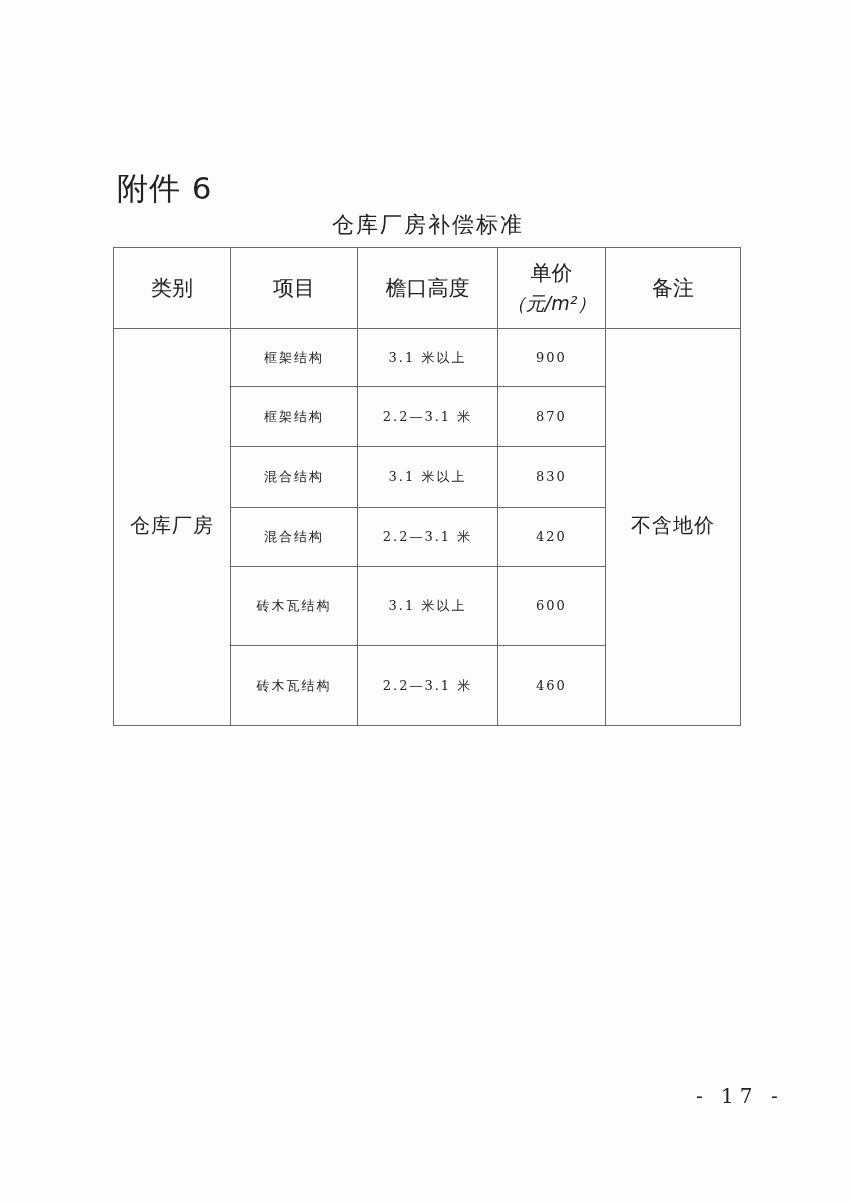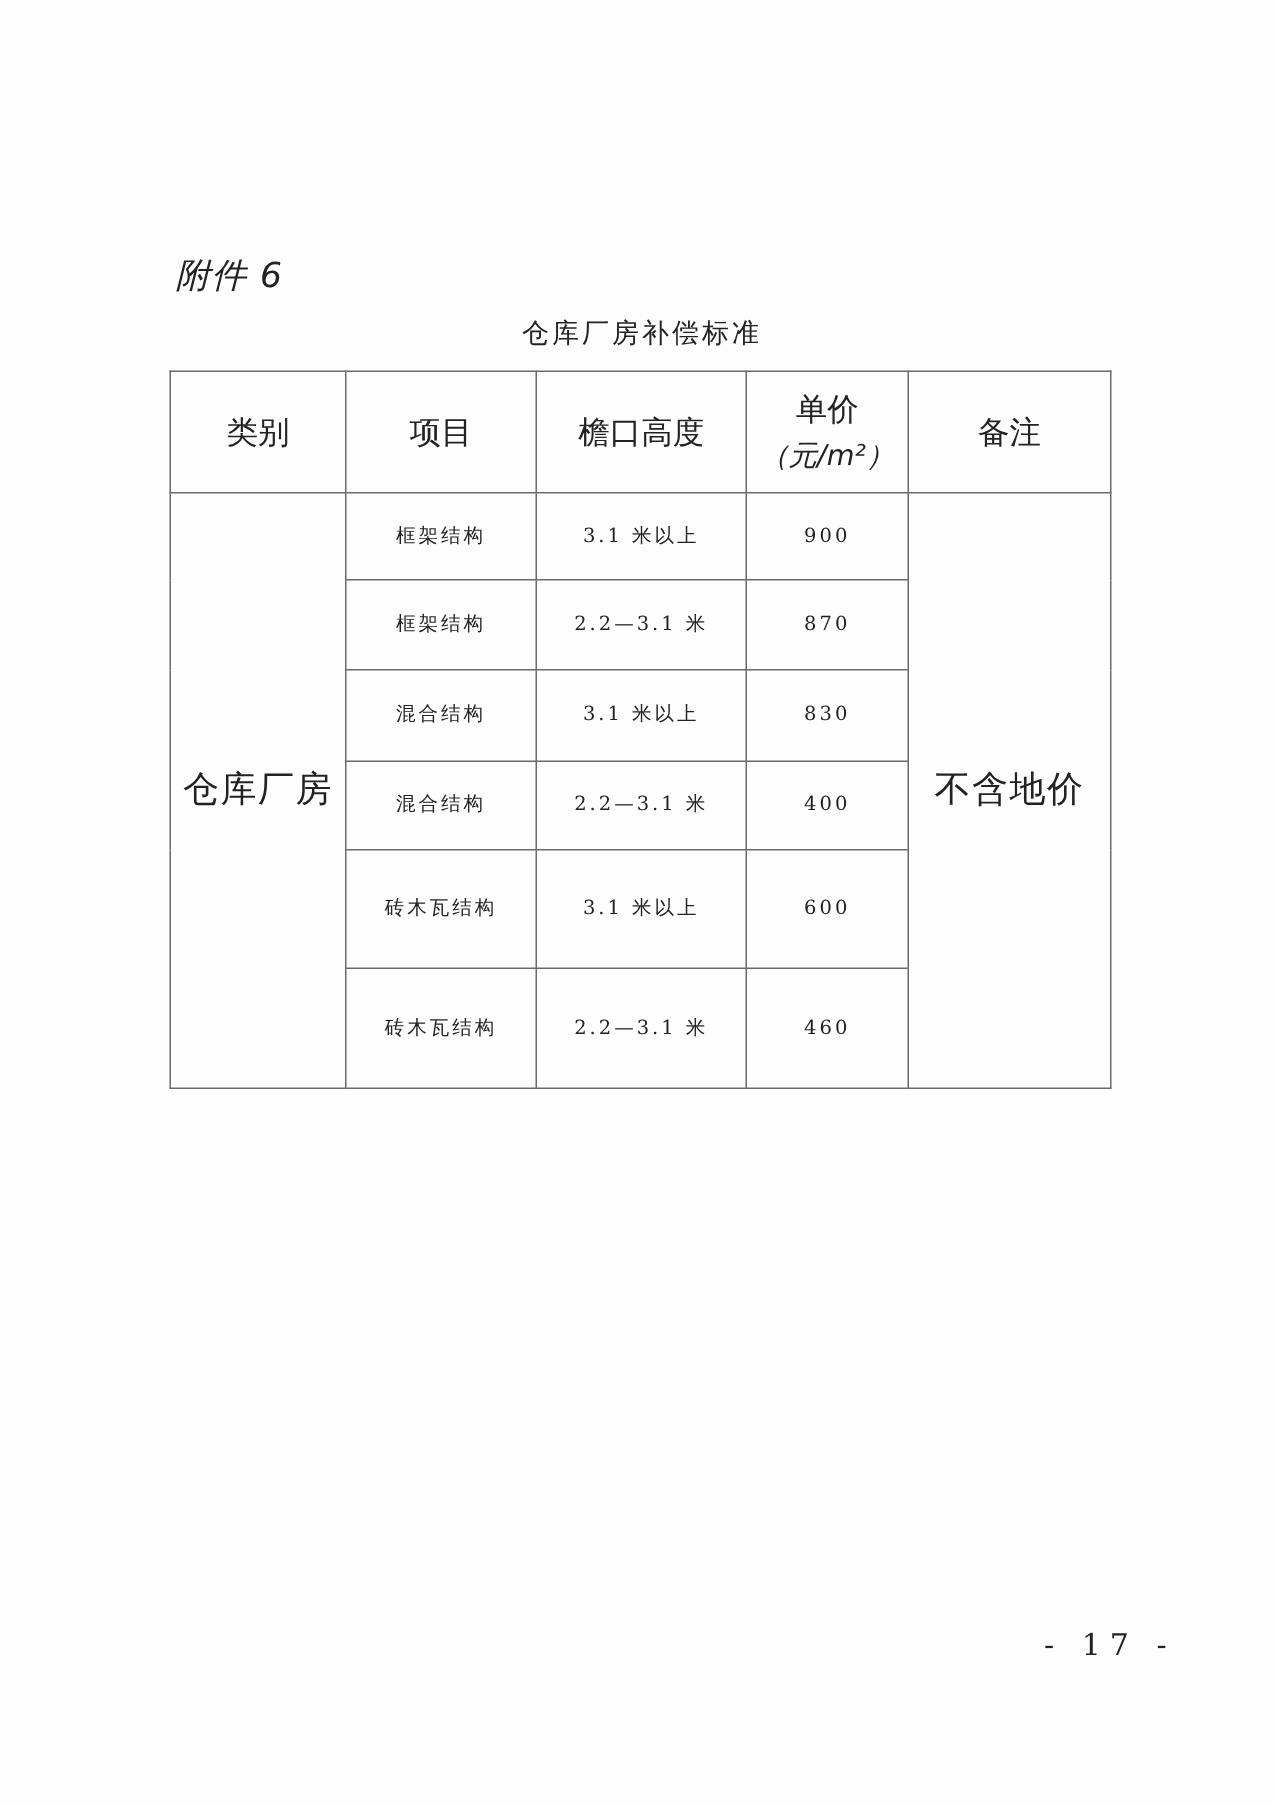--- a/index.html
+++ b/index.html
@@ -6,42 +6,42 @@
     body {
       width: 850px; height: 1203px;
       background: #fdfdfd;
       position: relative;
       overflow: hidden;
       font-family: "DejaVu Sans", sans-serif;
       color: #222;
     }
     .attachment {
       position: absolute; left: 117px; top: 168px;
-      font-size: 23px; letter-spacing: 1px; font-style: italic;
+      font-size: 31px; letter-spacing: 1px;
     }
     .title {
       position: absolute; left: 0; width: 850px; top: 210px;
-      text-align: center; font-size: 18px; letter-spacing: 2px;
+      text-align: center; font-size: 22px; letter-spacing: 2px;
       padding-left: 6px; box-sizing: border-box;
     }
     table {
       position: absolute; left: 113px; top: 247px;
       border-collapse: collapse;
       table-layout: fixed;
       border-radius: 22px;
     }
     td, th {
       border: 1.5px solid #6a6a6a;
       text-align: center; vertical-align: middle;
       padding: 0; font-weight: normal;
     }
     th { font-size: 21px; height: 80px; }
     th .sub { display: block; font-size: 19px; margin-top: 4px; font-style: italic; }
     td { font-family: "DejaVu Serif", serif; font-size: 13px; letter-spacing: 2px; line-height: 38px; }
-    td.cat, td.note { font-family: Liberation Sans, sans-serif; font-size: 24px; letter-spacing: 1px; }
+    td.cat, td.note { font-family: Liberation Mono, monospace; font-size: 20px; letter-spacing: 1px; }
     td.note { vertical-align: middle; }
     .page-num {
       position: absolute; left: 696px; top: 1084px;
       font-family: "DejaVu Serif", serif; font-size: 20px;
       letter-spacing: 6px;
     }
   </style>
 </head>
 <body>
 
@@ -82,21 +82,21 @@
       <td>870</td>
     </tr>
     <tr style="height:61px">
       <td>混合结构</td>
       <td>3.1 米以上</td>
       <td>830</td>
     </tr>
     <tr style="height:59px">
       <td>混合结构</td>
       <td>2.2—3.1 米</td>
-      <td>400</td>
+      <td>420</td>
     </tr>
     <tr style="height:79px">
       <td style="padding:0 18px">砖木瓦结构</td>
       <td>3.1 米以上</td>
       <td>600</td>
     </tr>
     <tr style="height:80px">
       <td style="padding:0 18px">砖木瓦结构</td>
       <td>2.2—3.1 米</td>
       <td>460</td>

